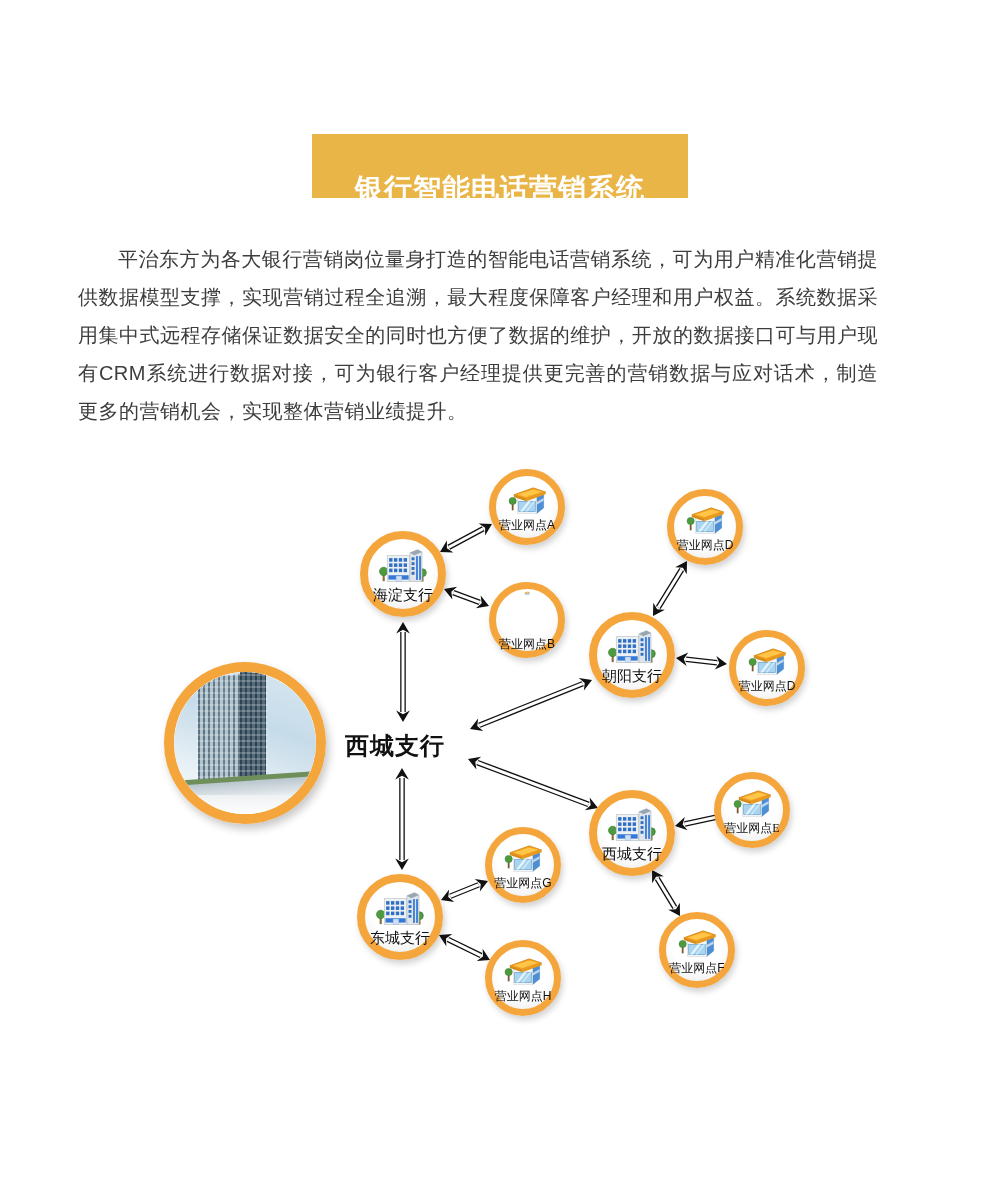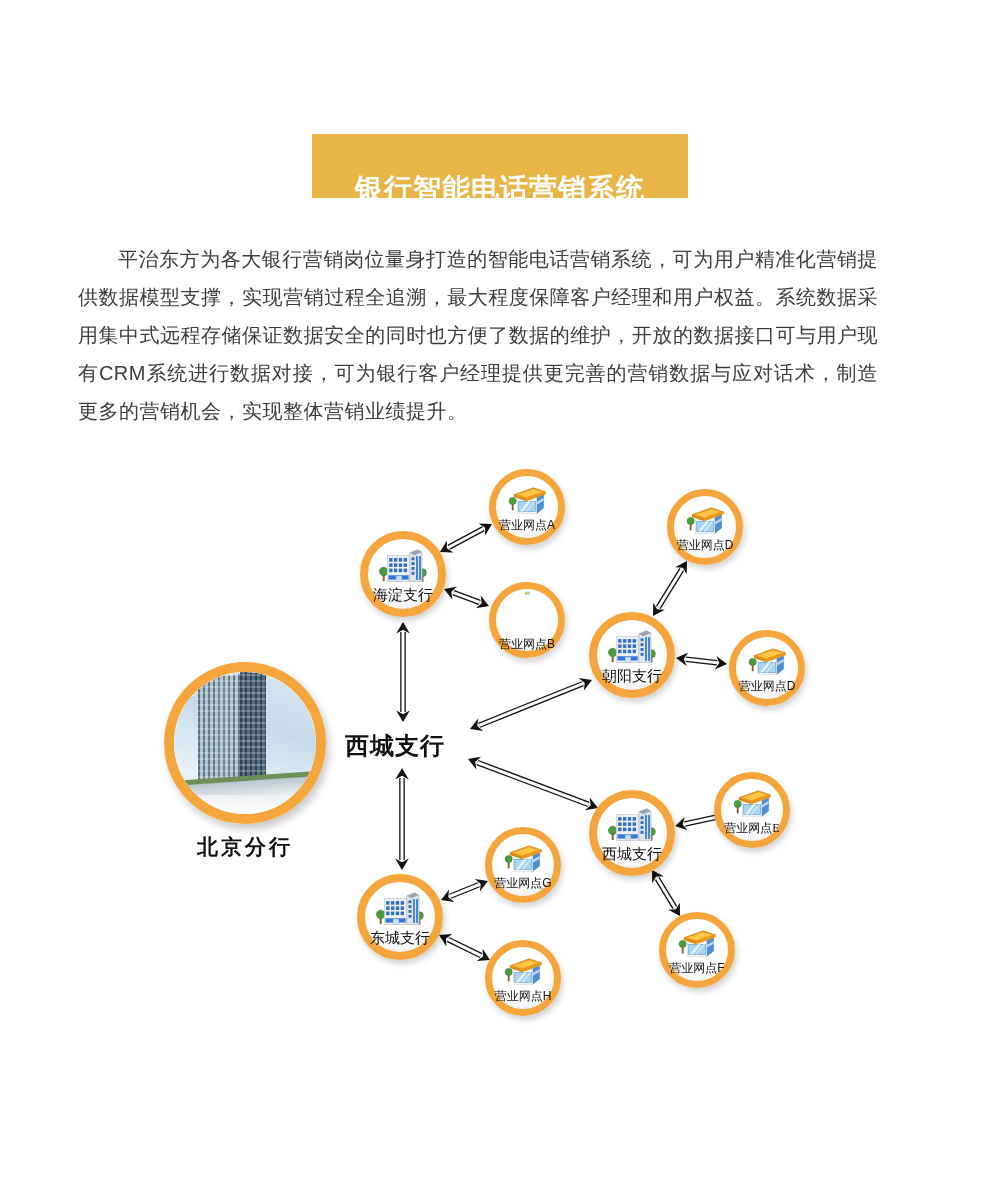--- a/index.html
+++ b/index.html
@@ -155,21 +155,20 @@
       <div class="hq-photo">
         <div class="sky"></div>
         <div class="tower-a"></div>
         <div class="tower-b"></div>
         <div class="floors"></div>
         <div class="hedge"></div>
         <div class="podium"></div>
         <div class="lobby"></div>
       </div>
     </div>
-    <div class="hq-label">北京分行</div>
 
     <div class="center-label">西城支行</div>
 
   <div class="node branch" style="left: 360px; top: 531px; height: 86px; width: 86px;">
         <svg class="node-icon" viewBox="0 0 64 52">
           <use href="#sym-branch" xlink:href="#sym-branch"></use>
         </svg>
         <div class="node-label">海淀支行</div>
       </div>
       <div class="node branch" style="left: 589px; top: 612px; height: 86px; width: 86px;">

